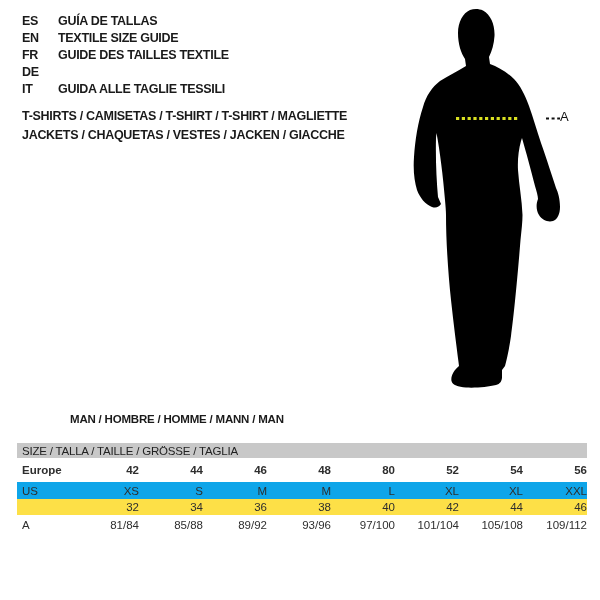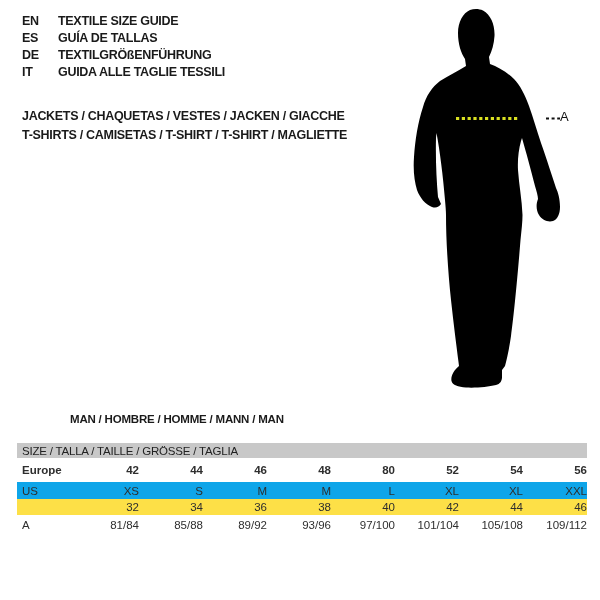--- a/index.html
+++ b/index.html
@@ -35,40 +35,43 @@
   
   .footnote { position:absolute; left:22px; top:549px; font-size:12px; font-weight:700; letter-spacing:-0.3px; }
 </style>
 </head>
 <body>
 
 <div class="canvas">
 
   <div class="lang-block">
     <div class="lang-row">
+      <span class="lang-code">ES</span>
+      <span class="lang-label">GUÍA DE TALLAS</span>
+    </div>
+    <div class="lang-row">
       <span class="lang-code">EN</span>
       <span class="lang-label">TEXTILE SIZE GUIDE</span>
     </div>
     <div class="lang-row">
-      <span class="lang-code">ES</span>
-      <span class="lang-label">GUÍA DE TALLAS</span>
+      <span class="lang-code">FR</span>
+      <span class="lang-label">GUIDE DES TAILLES TEXTILE</span>
     </div>
     <div class="lang-row">
       <span class="lang-code">DE</span>
-      <span class="lang-label">TEXTILGRÖßENFÜHRUNG</span>
     </div>
     <div class="lang-row">
       <span class="lang-code">IT</span>
       <span class="lang-label">GUIDA ALLE TAGLIE TESSILI</span>
     </div>
   </div>
 
   <div class="cat-block">
+    <div class="cat-line">T-SHIRTS / CAMISETAS / T-SHIRT / T-SHIRT / MAGLIETTE</div>
     <div class="cat-line">JACKETS / CHAQUETAS / VESTES / JACKEN / GIACCHE</div>
-    <div class="cat-line">T-SHIRTS / CAMISETAS / T-SHIRT / T-SHIRT / MAGLIETTE</div>
   </div>
 
   <div class="figure-wrap">
     <svg width="210" height="420" viewBox="0 0 210 420" xmlns="http://www.w3.org/2000/svg">
       <path d="M 80 10
            C 73 13 68 22 68 33
            C 68 44 71 53 75 59
            L 76 66
            C 68 71 58 76 50 81
            C 42 87 36 96 33 107

